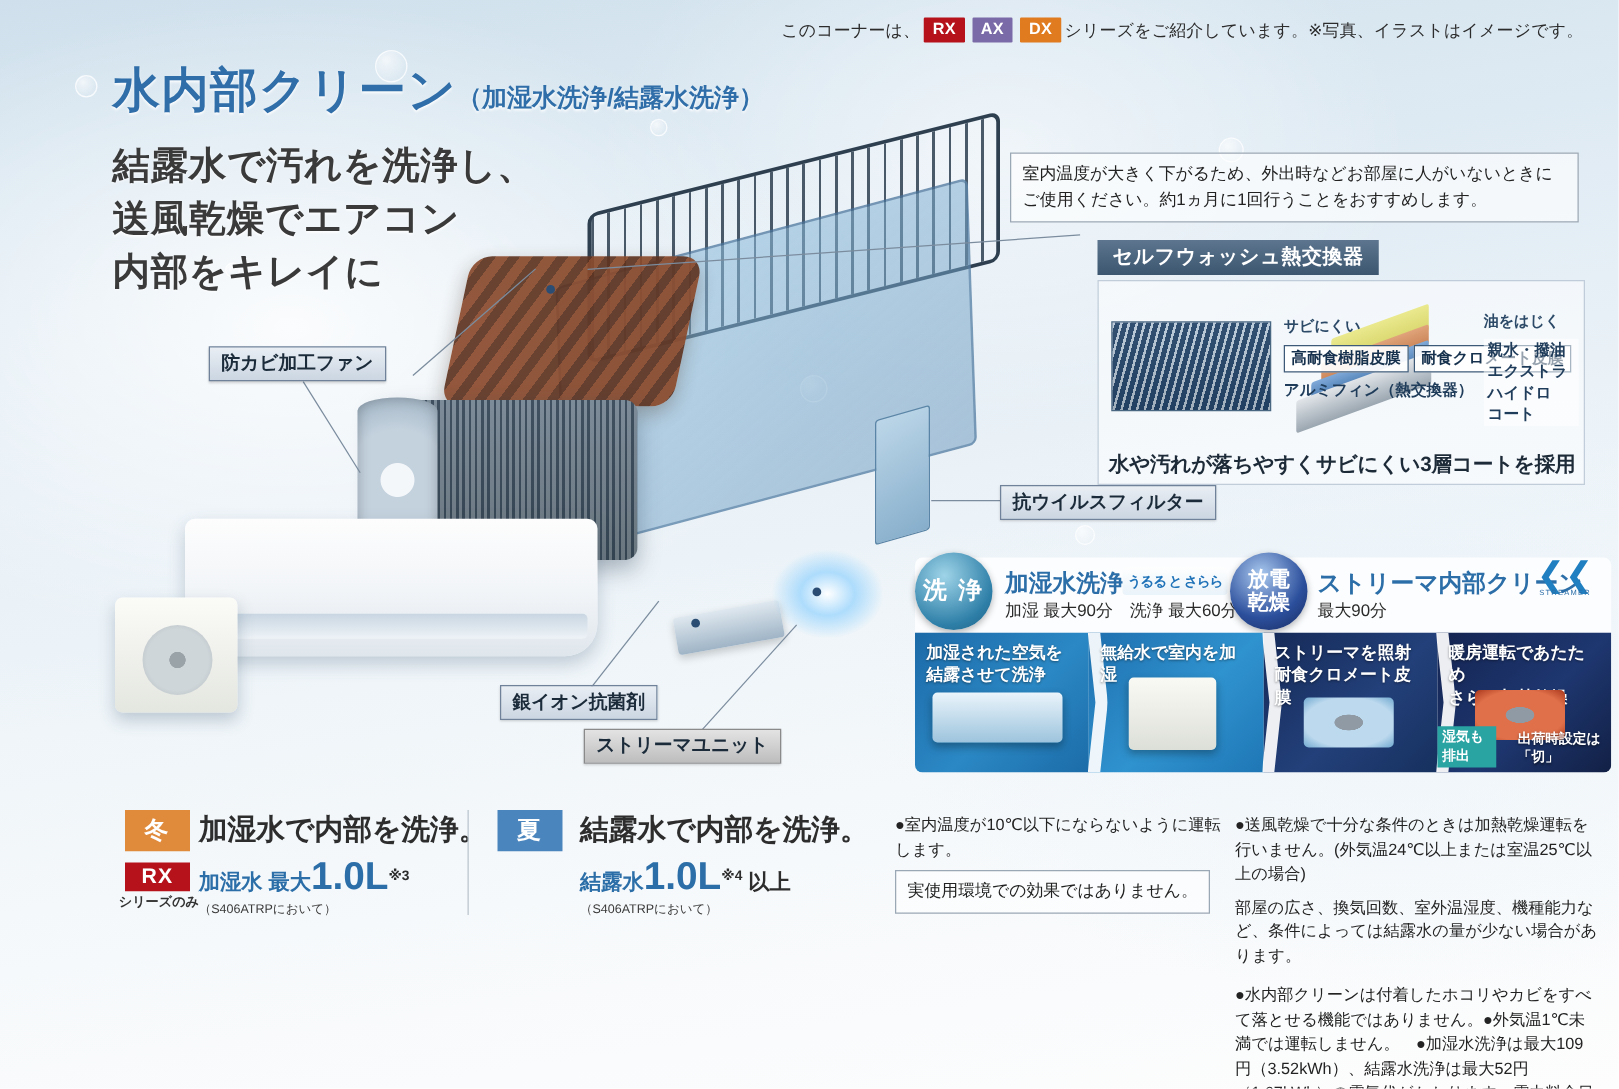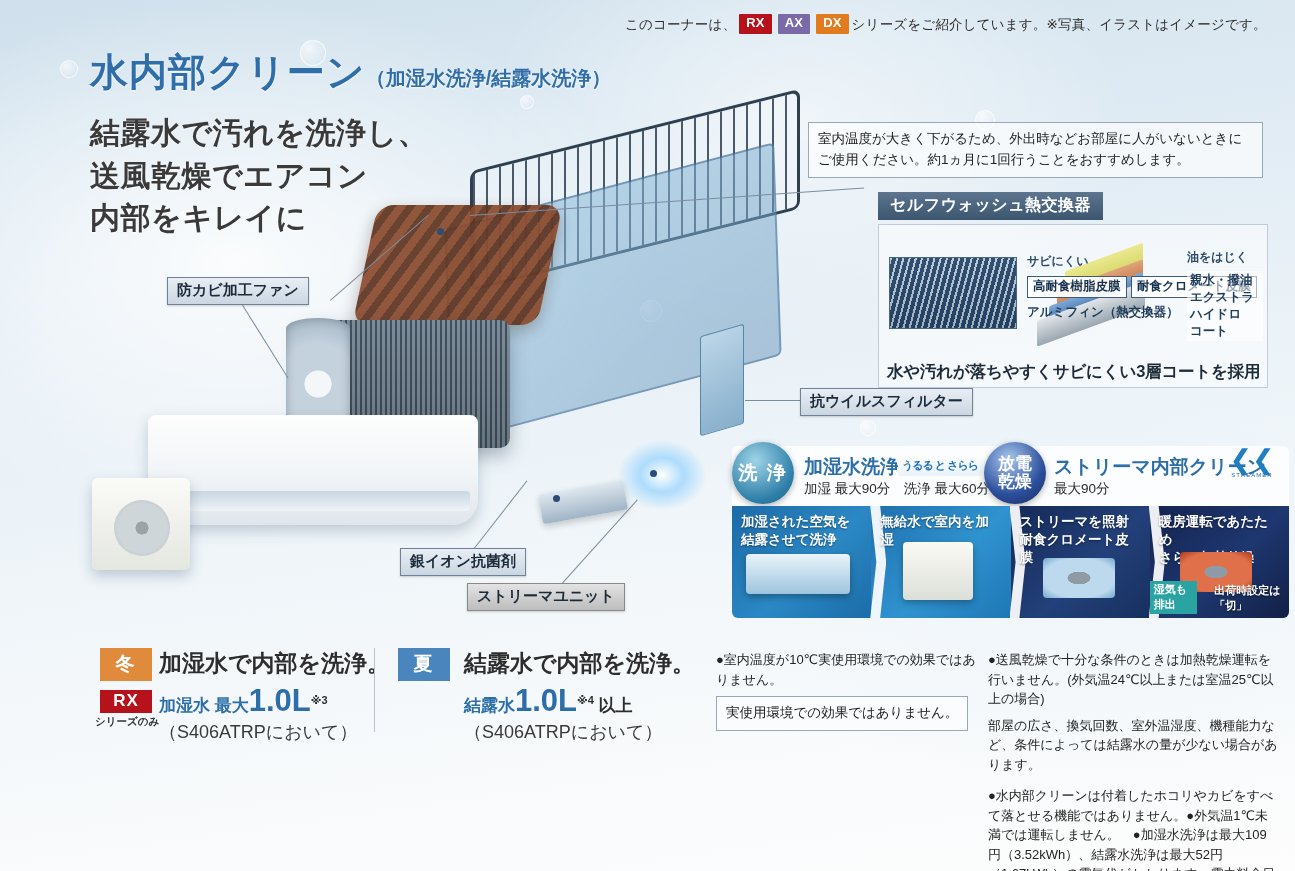--- a/index.html
+++ b/index.html
@@ -153,21 +153,21 @@
      width:52px; padding:3px 0 4px; letter-spacing:2px; }
   .rx-tag { display:block; background:#b5121b; color:#fff; font-weight:bold; font-size:17px;
      width:52px; text-align:center; padding:1px 0 2px; margin-top:9px; letter-spacing:1px; }
   .rx-note { display:block; font-size:10.5px; color:#333; font-weight:bold; text-align:center;
      width:62px; margin-left:-5px; margin-top:2px; white-space:nowrap; }
   .s-head { font-weight:bold; font-size:23px; color:#2d2d2d; white-space:nowrap; }
   .s-line { margin-top:4px; color:#2b6ea8; font-weight:bold; font-size:17px; white-space:nowrap; }
   .s-line .big { font-size:31px; color:#2b6ea8; }
   .s-line .sup { font-size:11px; vertical-align:super; color:#2d2d2d; }
   .s-line .suf { color:#2d2d2d; font-size:17px; }
-  .s-paren { margin-top:1px; font-size:18px; color:#3a3a3a; white-space:nowrap; }
+  .s-paren { margin-top:1px; font-size:10px; color:#3a3a3a; white-space:nowrap; }
   .divider { position:absolute; left:374px; top:648px; width:1px; height:84px; background:#b9c4cd; }
 
   
   .fn { position:absolute; font-size:13px; line-height:1.5; color:#232323; }
   .fn p { margin-bottom:7px; }
 </style>
 </head>
 <body>
 
 <div id="page">
@@ -338,21 +338,21 @@
     <div style="margin-left:14px;">
       <div class="s-head">結露水で内部を洗浄。</div>
       <div class="s-line">
         <span>結露水</span><span class="big">1.0L</span><span class="sup">※4</span><span class="suf"> 以上</span>
       </div>
       <div class="s-paren">（S406ATRPにおいて）</div>
     </div>
   </div>
 
   <div class="fn" style="left:716px;top:650px;width:262px;">
-    <p>●室内温度が10℃実使用環境での効果ではありません。</p>
+    <p>●室内温度が10℃以下にならないように運転します。</p>
     <div class="notebox" style="position:static;display:inline-block;background:rgba(255,255,255,.55);">
       <span>実使用環境での効果ではありません。</span>
     </div>
   </div>
 
   <div class="fn" style="left:988px;top:650px;width:290px;">
     <p>●送風乾燥で十分な条件のときは加熱乾燥運転を行いません。(外気温24℃以上または室温25℃以上の場合)</p>
     <p>部屋の広さ、換気回数、室外温湿度、機種能力など、条件によっては結露水の量が少ない場合があります。</p>
     <p style="margin-top:12px;">●水内部クリーンは付着したホコリやカビをすべて落とせる機能ではありません。●外気温1℃未満では運転しません。　●加湿水洗浄は最大109円（3.52kWh）、結露水洗浄は最大52円（1.67kWh）の電気代がかかります。電力料金目安単価31円/kWh（税込み）［令和4年7月改定］で計算。</p>
   </div>

